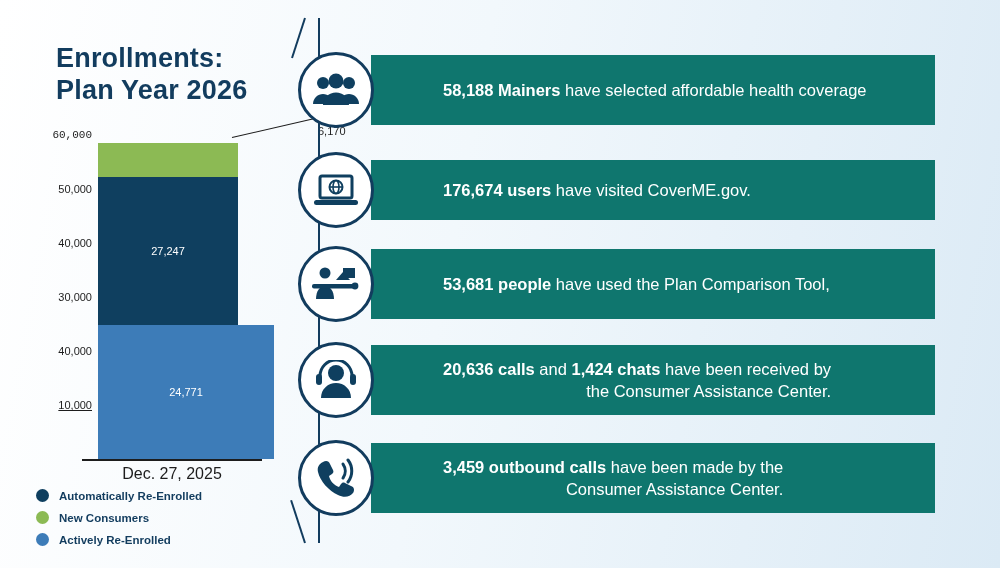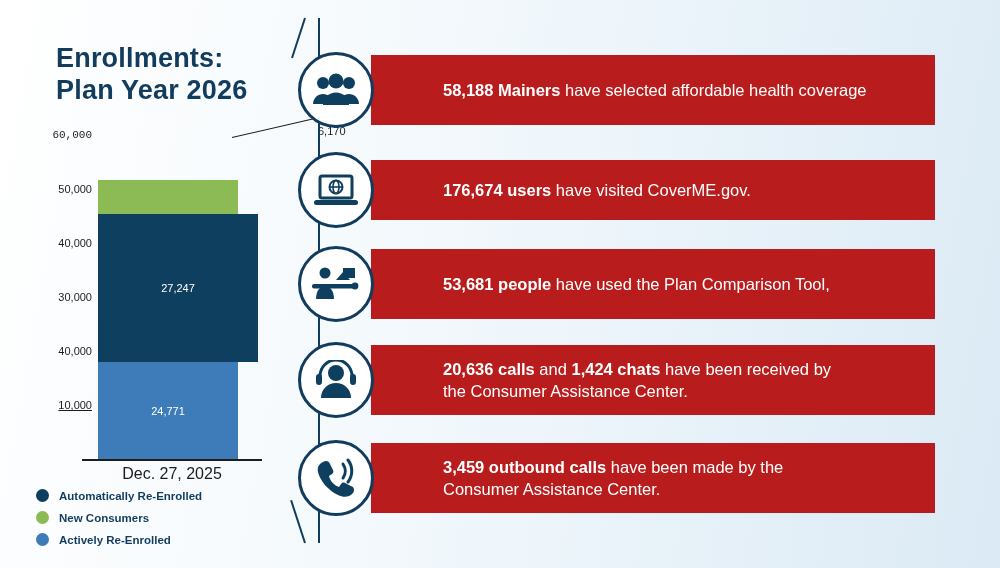--- a/index.html
+++ b/index.html
@@ -71,22 +71,22 @@
     position:absolute;left:19px;top:498px;width:2px;height:45px;background:#123c5e;
     transform:rotate(-18deg);transform-origin:bottom center;
   }
   .row{position:absolute;left:0;width:715px;}
   .bubble{
     position:absolute;left:13px;top:0;width:76px;height:76px;border-radius:50%;
     background:#ffffff;border:3px solid #123c5e;box-sizing:border-box;
     display:flex;align-items:center;justify-content:center;z-index:3;
   }
   .band{
-    position:absolute;left:86px;top:8px;right:65px;height:60px;background:#b91c1c;
-    display:flex;align-items:center;z-index:1;
+    position:absolute;left:86px;top:8px;right:65px;height:60px;background:#0f766e;
+    display:flex;align-items:center;z-index:1;text-align:right;
   }
   .band-text{
     color:#ffffff;font-size:16.5px;line-height:1.35;padding-left:72px;padding-right:14px;
   }
   .band-text b{font-weight:bold;}
   .band.tall{height:70px;top:3px;}
 </style>
 </head>
 <body>
 
@@ -103,24 +103,24 @@
       <div class="y-tick" style="top:60px;">50,000</div>
       <div class="y-tick" style="top:114px;">40,000</div>
       <div class="y-tick" style="top:168px;">30,000</div>
       <div class="y-tick" style="top:222px;">40,000</div>
       <div class="y-tick" style="top:276px;text-decoration:underline;">10,000</div>
     </div>
 
     <div class="plot">
       <div class="bar">
         <div class="seg" style="height:34px;background:#8cba54;"></div>
-        <div class="seg" style="height:148px;background:#0f3f5f;padding-left:20px;">
+        <div class="seg" style="height:148px;background:#0f3f5f;">
           <span class="seg-label">27,247</span>
         </div>
-        <div class="seg" style="height:97px;background:#3d7cb8;">
+        <div class="seg" style="height:134px;background:#3d7cb8;padding-left:36px;">
           <span class="seg-label">24,771</span>
         </div>
       </div>
       <div class="callout-line"></div>
       <div class="callout-label">6,170</div>
     </div>
 
     <div class="axis-line"></div>
     <div class="x-label">Dec. 27, 2025</div>
   </div>

